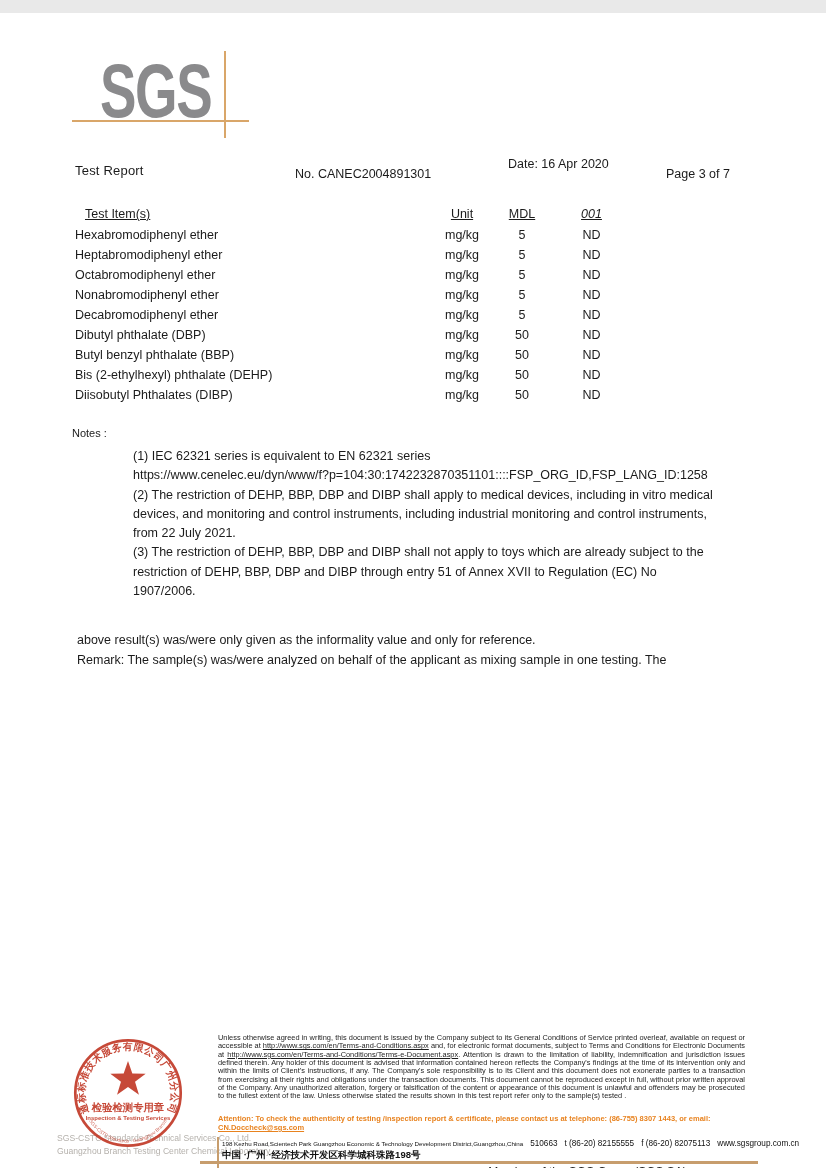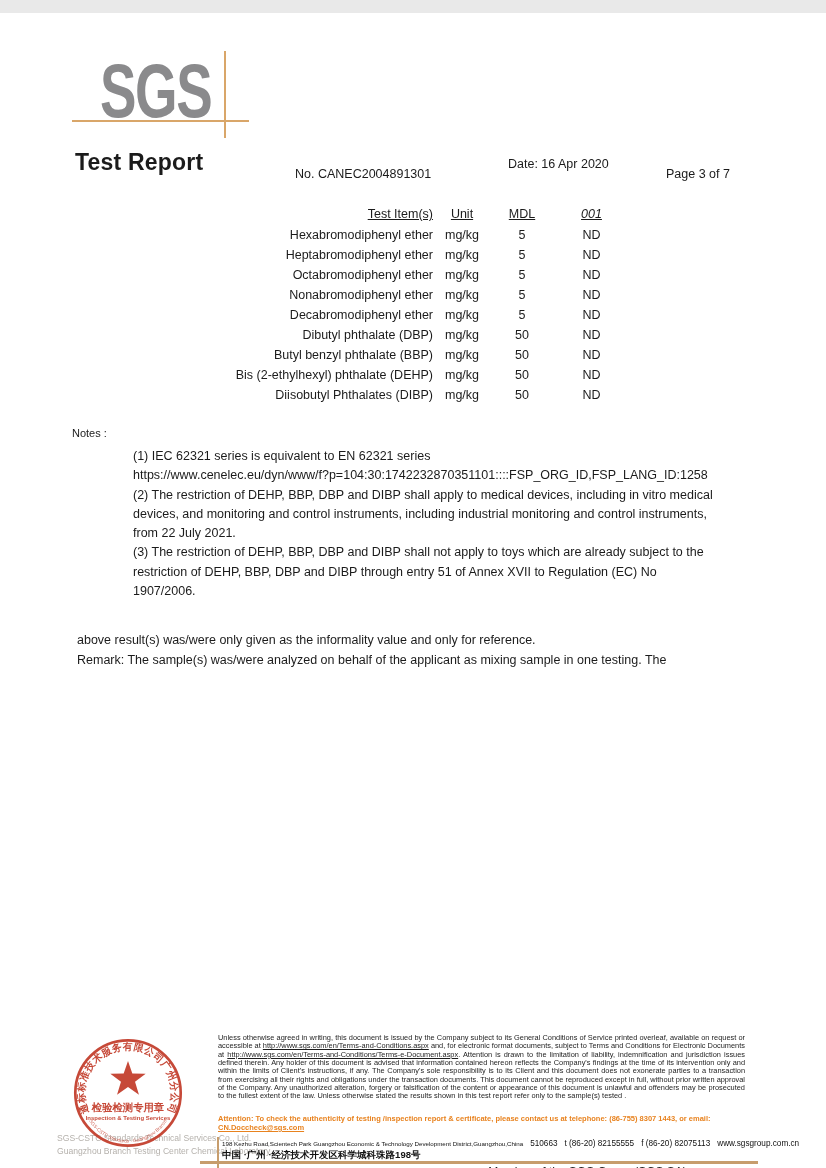--- a/index.html
+++ b/index.html
@@ -12,30 +12,30 @@
   
   .logo-text {
     position:absolute; left:100px; top:40px; font-size:76px; font-weight:700;
     color:#8a8a8c; line-height:1; letter-spacing:-2px;
     transform:scaleX(0.72); transform-origin:left top;
   }
   .logo-line-h { position:absolute; left:72px; top:107px; width:177px; height:2px; background:#d9a669; }
   .logo-line-v { position:absolute; left:224px; top:38px; width:2px; height:87px; background:#d9a669; }
 
   
-  .doc-title { position:absolute; left:75px; top:136px; font-size:23px; font-weight:700; letter-spacing:0.2px; }
+  .doc-title { position:absolute; left:75px; top:150px; font-size:13px; font-weight:400; letter-spacing:0.2px; }
   .report-no { position:absolute; left:295px; top:154px; font-size:12.5px; }
   .report-date { position:absolute; left:508px; top:144px; font-size:12.5px; }
   .page-info { position:absolute; left:666px; top:154px; font-size:12.5px; }
 
   
   .rtable { position:absolute; left:75px; top:190px; width:560px; font-size:12.5px; }
   .trow { display:grid; grid-template-columns:358px 58px 62px 77px; height:20px; align-items:center; }
   .thead { height:22px; }
-  .c-item { text-align:right; }
+  .c-item { text-align:left; }
   .c-unit, .c-mdl, .c-val { text-align:center; }
   .thead .c-item span { margin-left:10px; }
   .u { text-decoration:underline; }
   .it { font-style:italic; }
 
   
   .notes-label { position:absolute; left:72px; top:414px; font-size:11px; }
   .notes-body { position:absolute; left:133px; top:434px; width:650px; font-size:12.5px; line-height:19.3px; }
 
   

